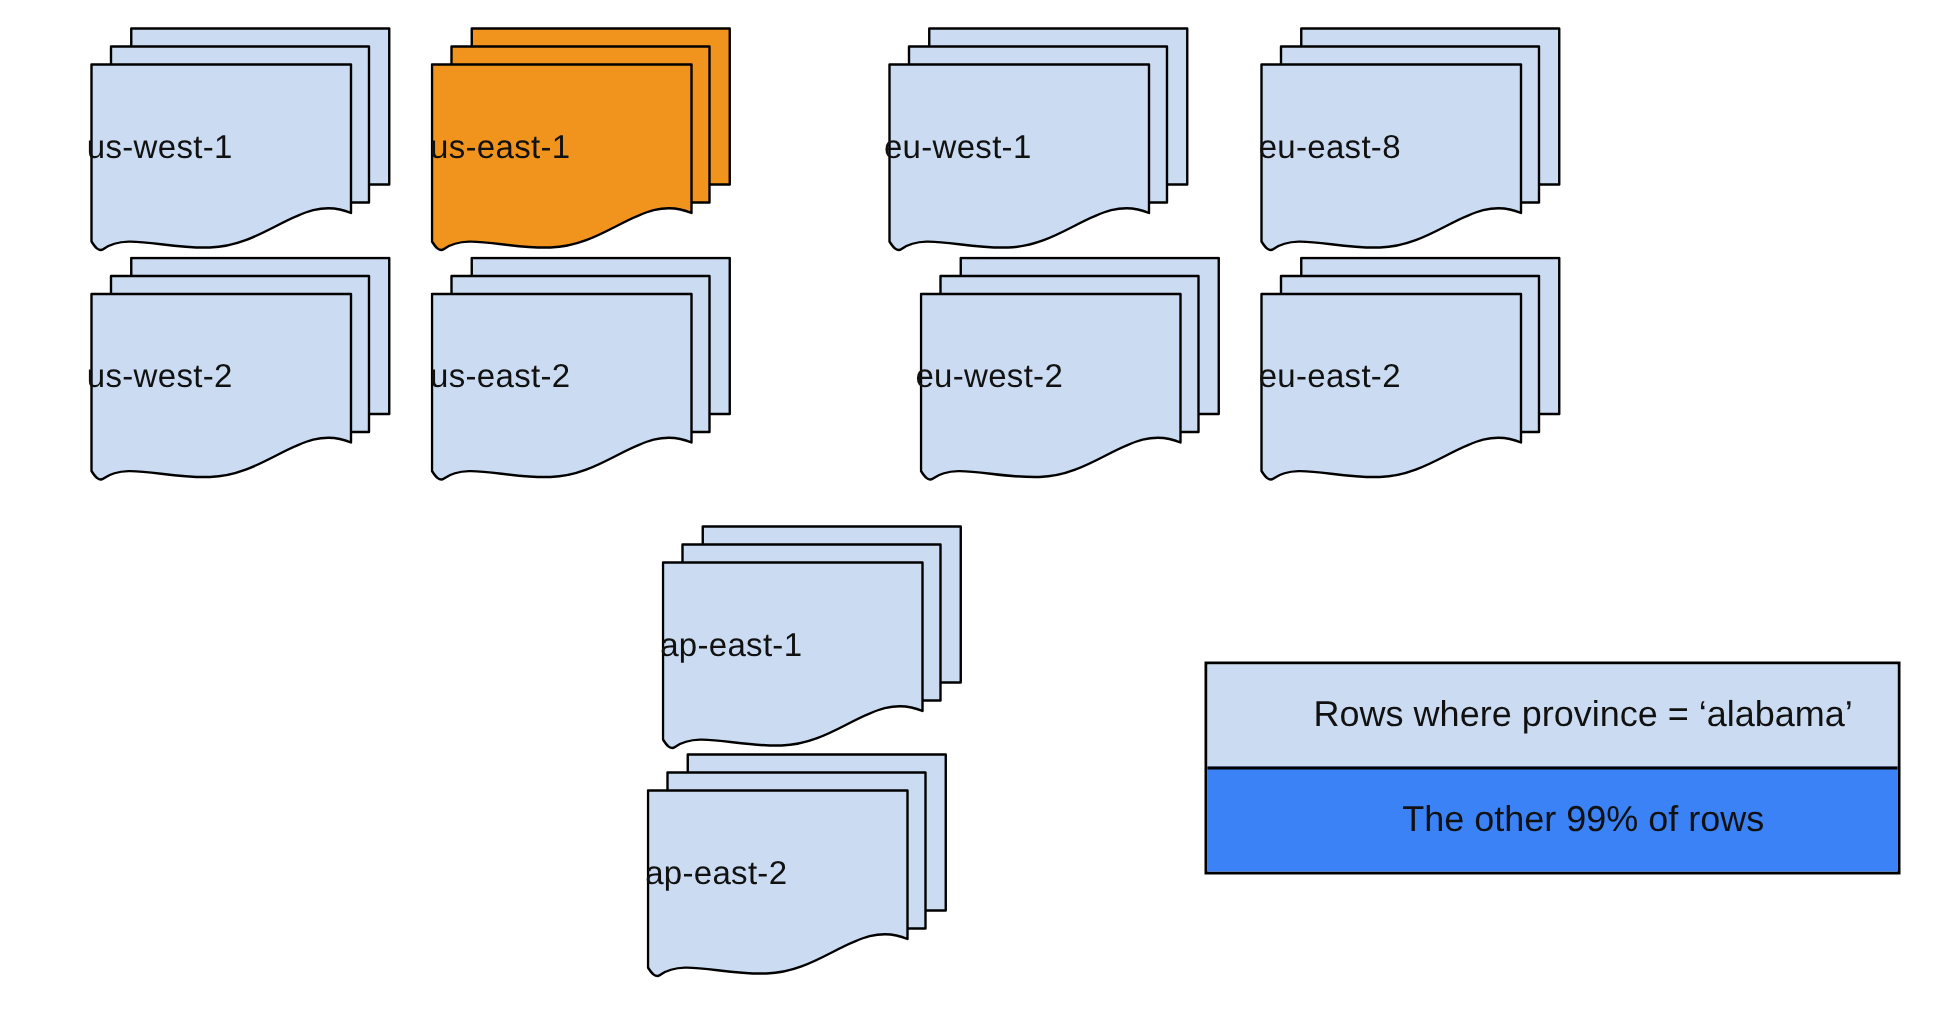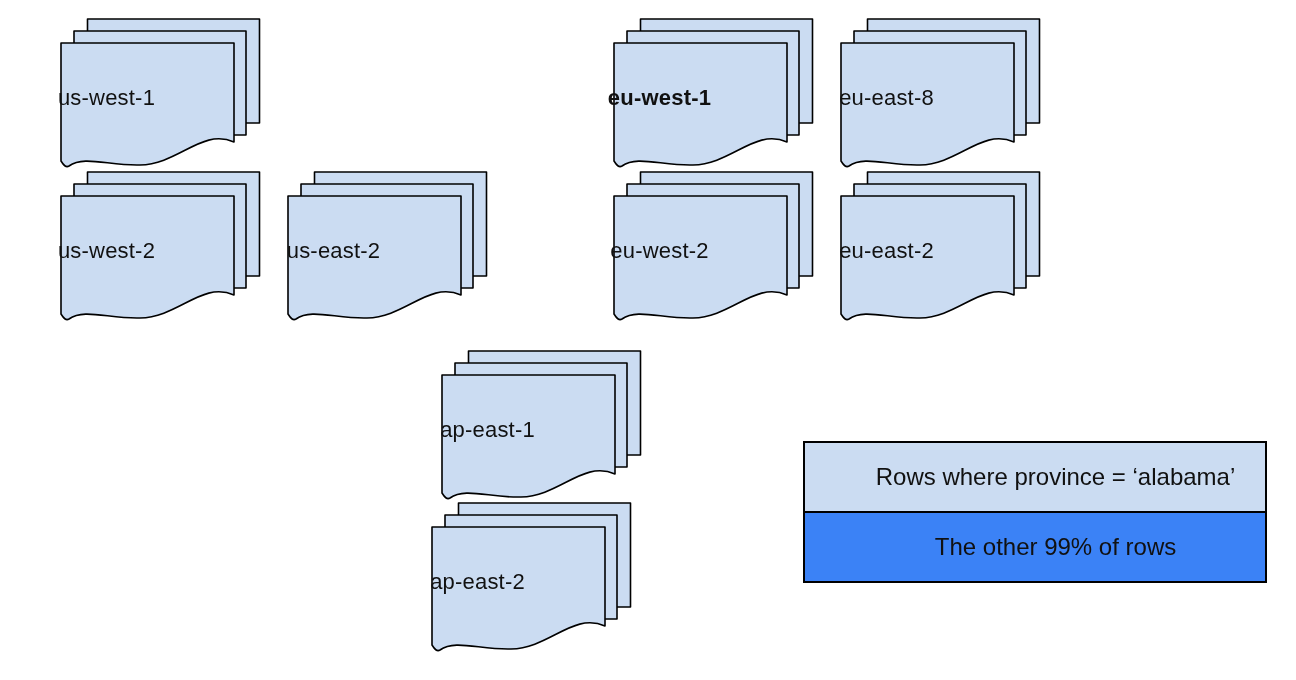--- a/index.html
+++ b/index.html
@@ -101,22 +101,28 @@
     </defs>
   </svg>
 
   <div class="stack" style="left:19px; top:18px;">
     <svg class="stack-shape" width="201" height="150" viewBox="0 0 201 150">
         <use href="#doc-stack"></use>
       </svg>
     <div class="stack-label">us-west-1</div>
   </div>
 
+  <div class="stack orange" style="left:246px; top:18px;">
+    <svg class="stack-shape" width="201" height="150" viewBox="0 0 201 150">
+        <use href="#doc-stack"></use>
+      </svg>
+    <div class="stack-label">us-east-1</div>
+  </div>
 
-  <div class="stack" style="left:572px; top:18px;font-weight:bold;">
+  <div class="stack" style="left:551px; top:18px;">
     <svg class="stack-shape" width="201" height="150" viewBox="0 0 201 150">
         <use href="#doc-stack"></use>
       </svg>
     <div class="stack-label">eu-west-1</div>
   </div>
 
   <div class="stack" style="left:799px; top:18px;">
     <svg class="stack-shape" width="201" height="150" viewBox="0 0 201 150">
         <use href="#doc-stack"></use>
       </svg>

